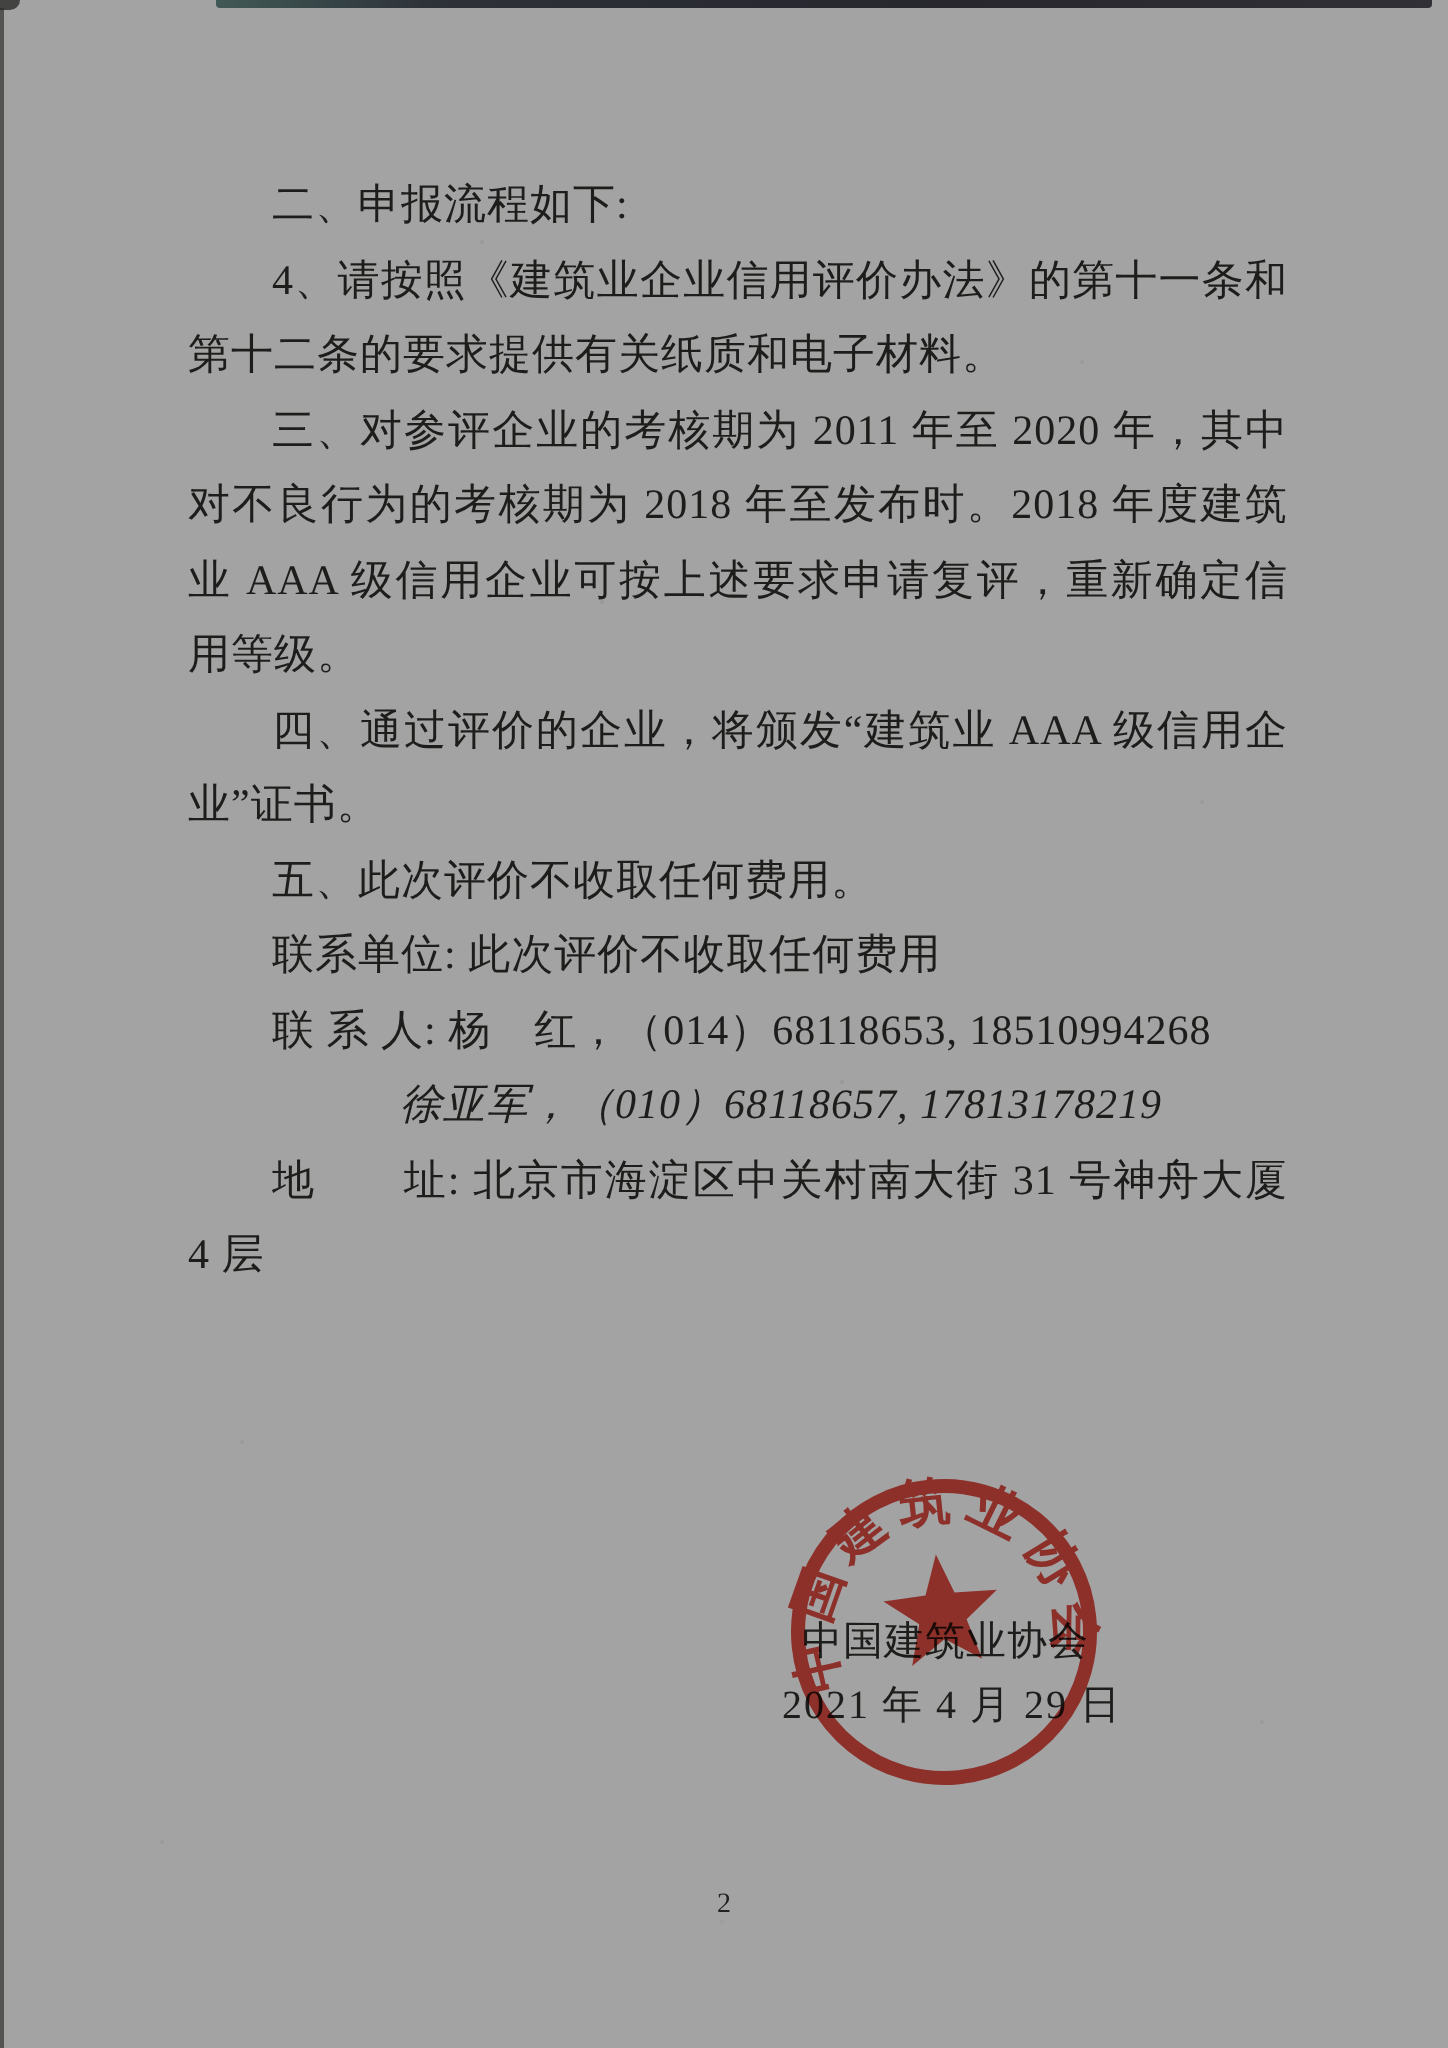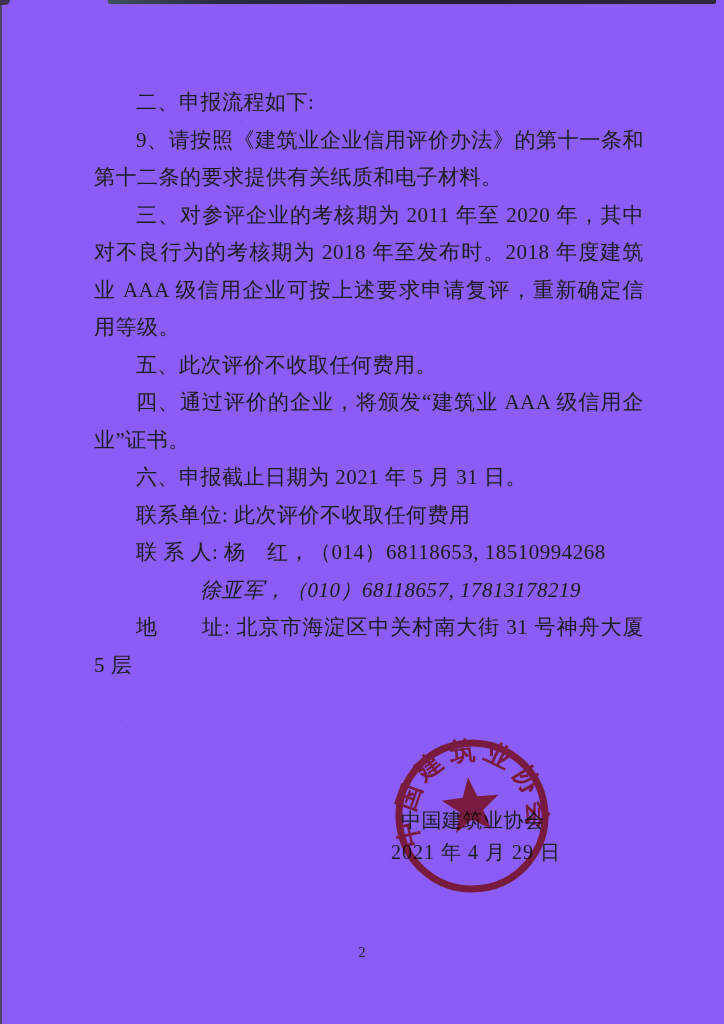--- a/index.html
+++ b/index.html
@@ -1,19 +1,19 @@
 <!DOCTYPE html>
 <html><head>
 <meta charset="utf-8">
 <style>
   html,body{margin:0;padding:0;}
   body{width:724px;height:1024px;background:#e9e9e7;}
   .page{
     position:relative;width:724px;height:1024px;overflow:hidden;
-    background:#8b5cf6;
+    background:#a3a3a3;
     font-family:"Liberation Serif","DejaVu Serif",serif;
     color:#1d1d1b;
   }
   
   .scan-top-strip{
     position:absolute;top:0;left:108px;width:608px;height:4px;
     background:linear-gradient(90deg,#35504d 0%,#20242c 18%,#191920 60%,#23232a 100%);
     border-radius:0 0 2px 2px;opacity:.9;
   }
   .scan-left-edge{
@@ -59,29 +59,28 @@
 
 <div class="page">
 
   <div class="scan-top-strip"></div>
   <div class="scan-left-edge"></div>
   <div class="scan-corner"></div>
   <div class="scan-noise"></div>
 
   <div class="content">
     <div class="p ind">二、申报流程如下:</div>
-    <div class="p ind">9、请按照《建筑业企业信用评价办法》的第十一条和第十二条的要求提供有关纸质和电子材料。</div>
+    <div class="p ind">4、请按照《建筑业企业信用评价办法》的第十一条和第十二条的要求提供有关纸质和电子材料。</div>
     <div class="p ind">三、对参评企业的考核期为 2011 年至 2020 年，其中对不良行为的考核期为 2018 年至发布时。2018 年度建筑业 AAA 级信用企业可按上述要求申请复评，重新确定信用等级。</div>
+    <div class="p ind">四、通过评价的企业，将颁发“建筑业 AAA 级信用企业”证书。</div>
     <div class="p ind">五、此次评价不收取任何费用。</div>
-    <div class="p ind">四、通过评价的企业，将颁发“建筑业 AAA 级信用企业”证书。</div>
-    <div class="p ind">六、申报截止日期为 2021 年 5 月 31 日。</div>
     <div class="p ind">联系单位: 此次评价不收取任何费用</div>
     <div class="p ind">联 系 人: 杨　红，（014）68118653, 18510994268</div>
     <div class="p hang">徐亚军，（010）68118657, 17813178219</div>
-    <div class="p ind">地　　址: 北京市海淀区中关村南大街 31 号神舟大厦 5 层</div>
+    <div class="p ind">地　　址: 北京市海淀区中关村南大街 31 号神舟大厦 4 层</div>
   </div>
 
   <div class="sig-org">中国建筑业协会</div>
   <div class="sig-date">2021 年 4 月 29 日</div>
 
   <svg class="seal" viewBox="0 0 164 164" aria-hidden="true">
     <circle cx="82" cy="82" r="73" fill="none" stroke-width="7" stroke="#d93a31"></circle>
     <path id="sealArc" d="M 30.3,106.1 A 57,57 0 1 1 133.7,106.1" fill="none"></path>
     <text font-size="26" letter-spacing="6" fill="#d93a31">
       <textPath href="#sealArc" startOffset="50%" text-anchor="middle">中国建筑业协会</textPath>

